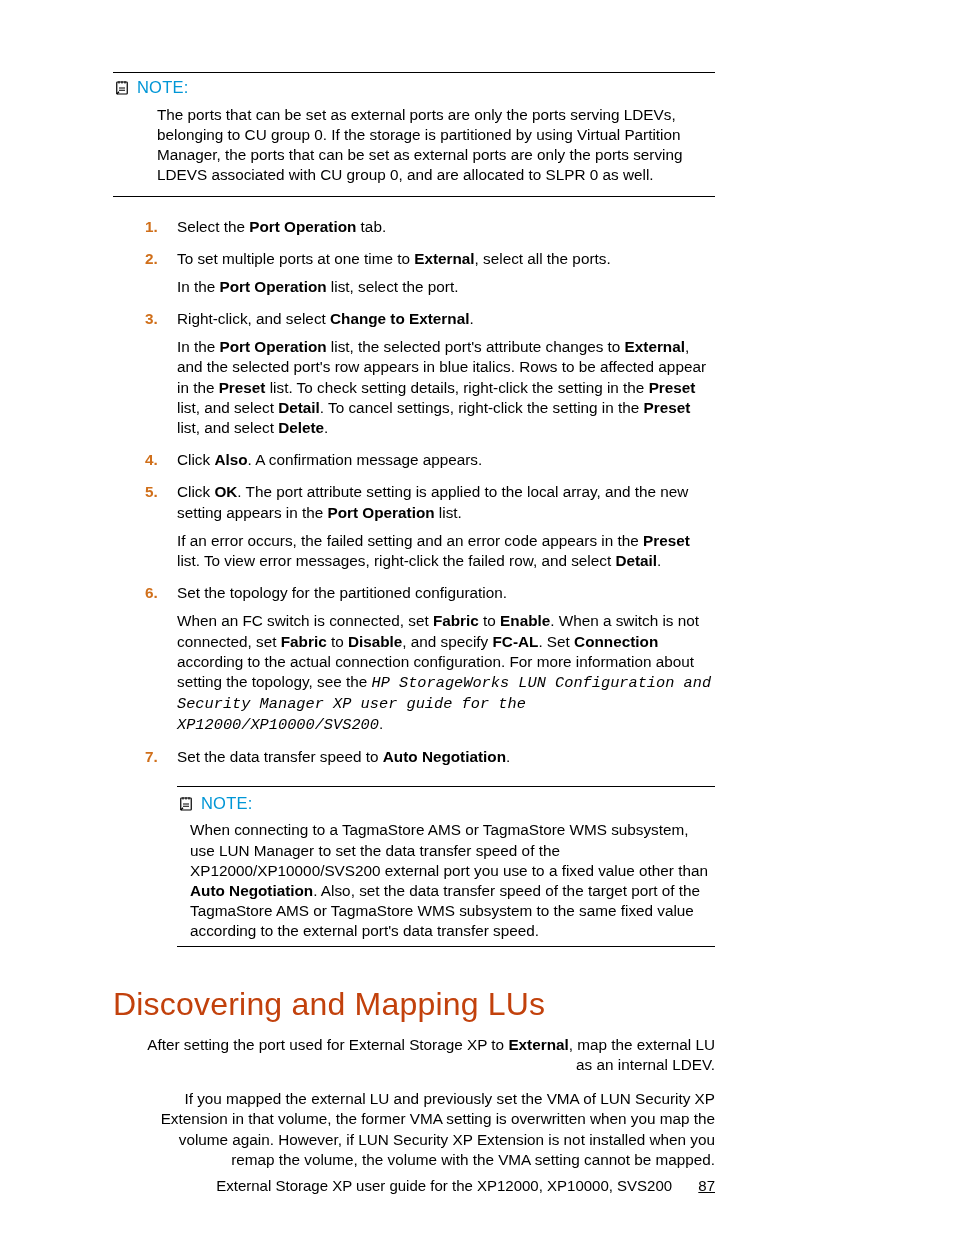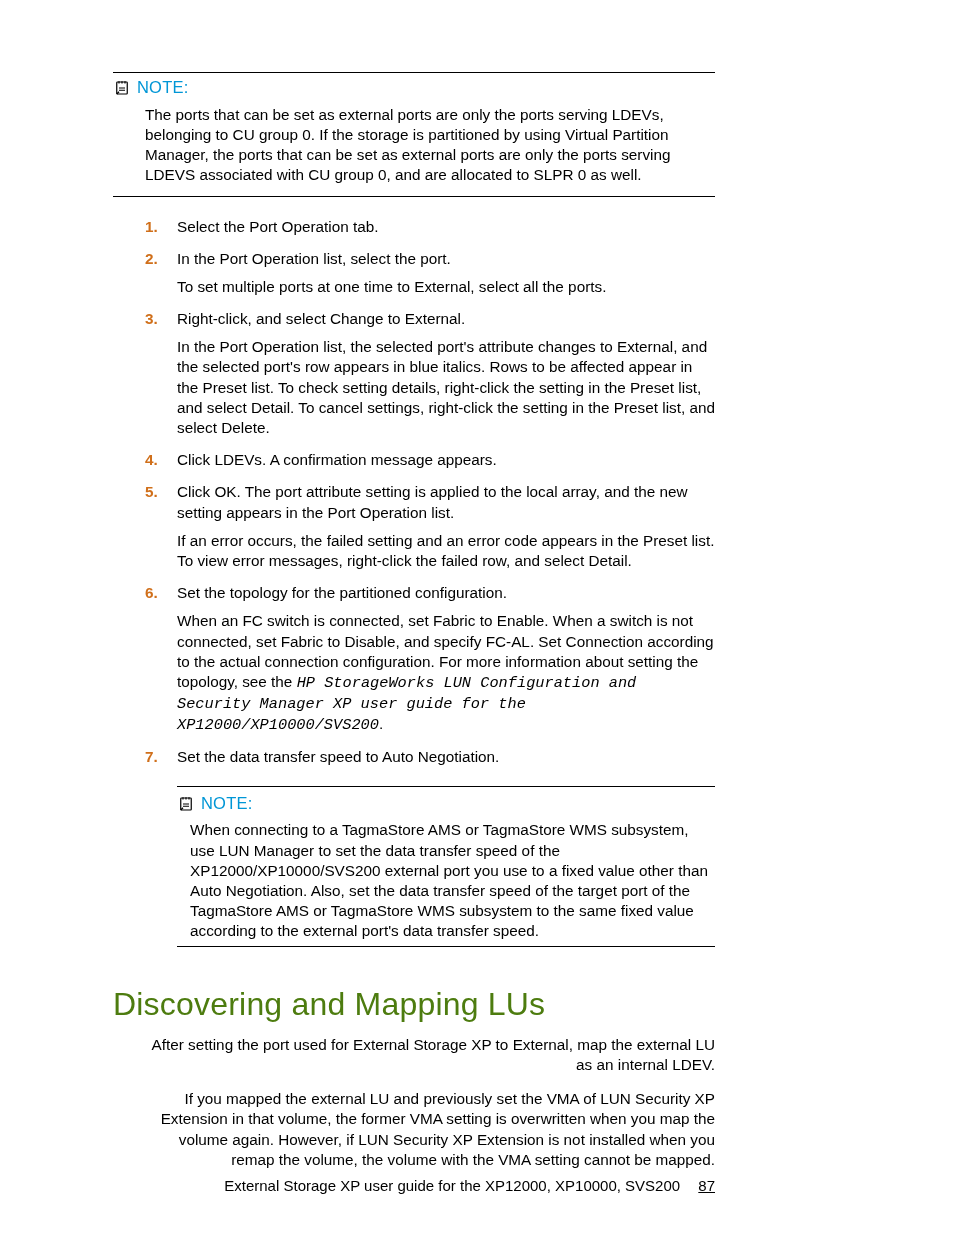--- a/index.html
+++ b/index.html
@@ -38,21 +38,21 @@
     width: 18px;
     height: 18px;
     flex-shrink: 0;
   }
   .note-label {
     color: #0096d6;
     font-size: 16.5px;
     letter-spacing: 0.2px;
   }
   .note-body {
-    margin-left: 32px;
+    margin-left: 44px;
     margin-right: 0;
   }
   .note-body p { margin: 0 0 4px 0; }
 
   ol.steps {
     list-style: none;
     padding: 0;
     margin: 20px 0 0 0;
   }
   ol.steps > li {
@@ -65,49 +65,49 @@
     color: #d06f1a;
     font-weight: 700;
     width: 32px;
     flex-shrink: 0;
     text-align: left;
   }
   .step-body { flex: 1; }
   .step-body p { margin: 0 0 8px 0; }
   .step-body p:last-child { margin-bottom: 0; }
 
-  b { font-weight: 400; }
+  b { font-weight: 700; }
   i { font-style: italic; font-family: Liberation Mono, monospace; }
 
   .nested-note {
     margin: 18px 0 0 64px;
   }
   .nested-note .rule { border-top: 1px solid #000; }
   .nested-note .note-body { margin-left: 13px; }
 
   h2.section {
-    color: #4d7c0f;
+    color: #c2410c;
     font-weight: 300;
     font-size: 32px;
     margin: 36px 0 10px 0;
     letter-spacing: 0.2px;
   }
   .section-body {
     margin-left: 32px;
     text-align: right;
   }
   .section-body p { margin: 0 0 14px 0; }
 
   .footer {
     position: absolute;
     bottom: 48px;
     right: 113px;
     font-size: 15px;
   }
-  .footer .pg { margin-left: 14px; text-decoration: underline; }
+  .footer .pg { margin-left: 22px; text-decoration: underline; }
 </style>
 </head>
 <body>
 
 <div class="page">
 
   <div class="note-block">
     <hr class="rule rule-top">
     <div class="note-head">
       <svg class="note-icon" viewBox="0 0 24 24" fill="none" stroke="#000" stroke-width="1.6">
@@ -127,35 +127,35 @@
   <ol class="steps" id="steps-list">
       <li>
         <span class="step-num">1.</span>
         <div class="step-body">
           <p>Select the <b>Port Operation</b> tab.</p>
         </div>
       </li>
       <li>
         <span class="step-num">2.</span>
         <div class="step-body">
+          <p>To set multiple ports at one time to <b>External</b>, select all the ports.</p>
           <p>In the <b>Port Operation</b> list, select the port.</p>
-          <p>To set multiple ports at one time to <b>External</b>, select all the ports.</p>
         </div>
       </li>
       <li>
         <span class="step-num">3.</span>
         <div class="step-body">
           <p>Right-click, and select <b>Change to External</b>.</p>
           <p>In the <b>Port Operation</b> list, the selected port's attribute changes to <b>External</b>, and the selected port's row appears in blue italics. Rows to be affected appear in the <b>Preset</b> list. To check setting details, right-click the setting in the <b>Preset</b> list, and select <b>Detail</b>. To cancel settings, right-click the setting in the <b>Preset</b> list, and select <b>Delete</b>.</p>
         </div>
       </li>
       <li>
         <span class="step-num">4.</span>
         <div class="step-body">
-          <p>Click <b>LDEVs</b>. A confirmation message appears.</p>
+          <p>Click <b>Also</b>. A confirmation message appears.</p>
         </div>
       </li>
       <li>
         <span class="step-num">5.</span>
         <div class="step-body">
           <p>Click <b>OK</b>. The port attribute setting is applied to the local array, and the new setting appears in the <b>Port Operation</b> list.</p>
           <p>If an error occurs, the failed setting and an error code appears in the <b>Preset</b> list. To view error messages, right-click the failed row, and select <b>Detail</b>.</p>
         </div>
       </li>
       <li>

